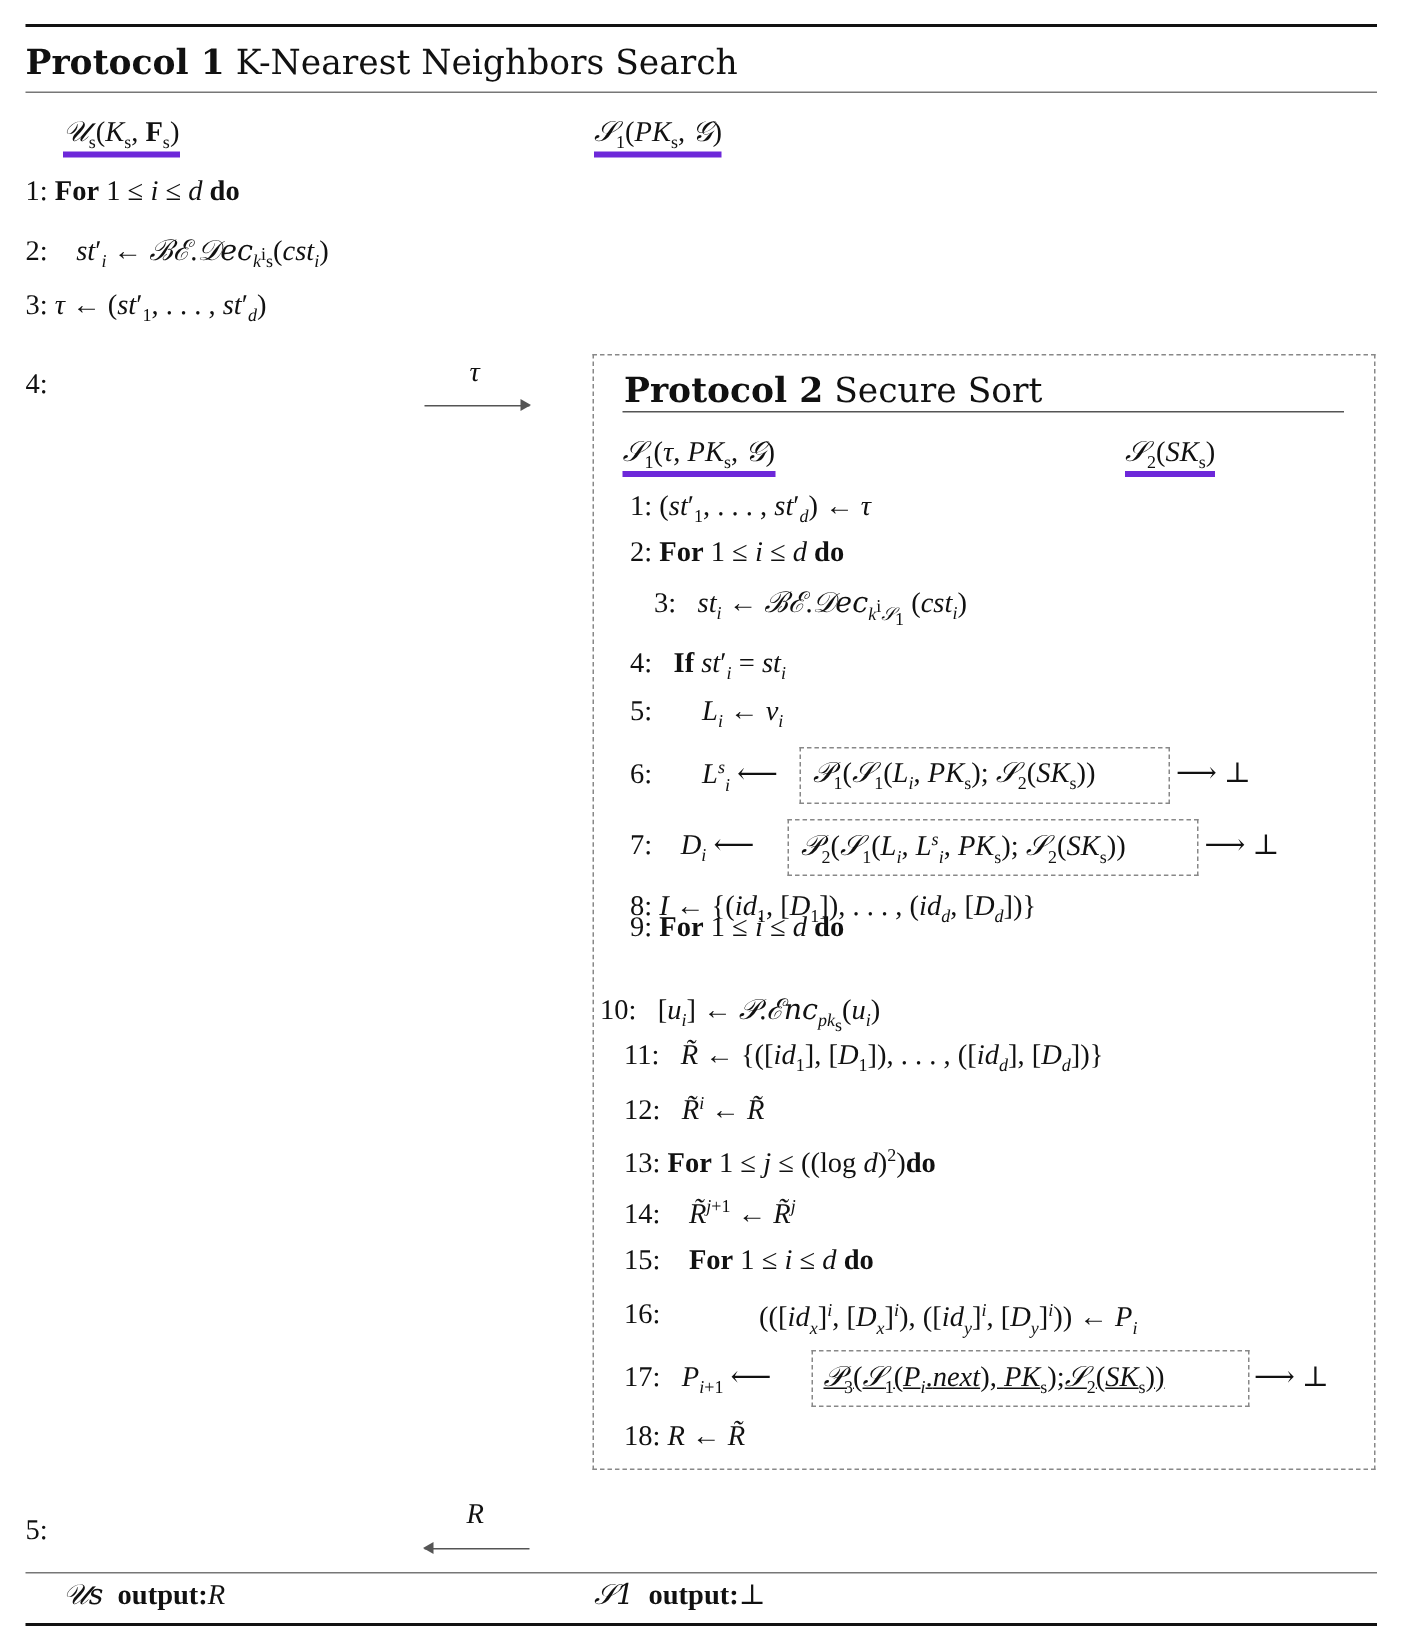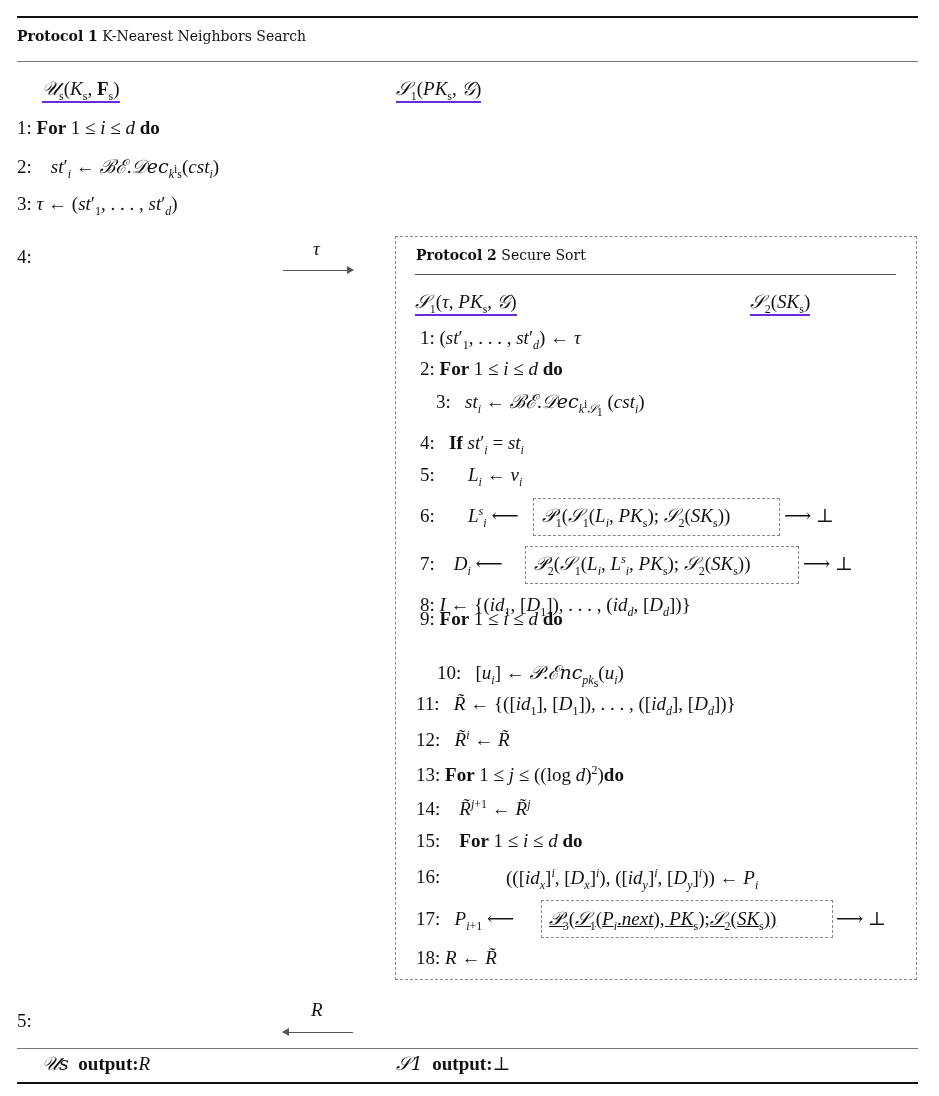--- a/index.html
+++ b/index.html
@@ -1,28 +1,28 @@
 <!DOCTYPE html>
 <html><head>
 <meta charset="utf-8">
 <style>
   html, body { margin: 0; padding: 0; background: #ffffff; }
   body { width: 939px; height: 1096px; position: relative; overflow: hidden;
          font-family: "DejaVu Serif", "Liberation Serif", serif; color: #111; }
   .abs { position: absolute; white-space: nowrap; }
   .rule-thick { position: absolute; left: 17px; width: 901px; height: 2px; background: #111; }
   .rule-thin { position: absolute; left: 17px; width: 901px; height: 1px; background: #777; }
-  .title { font-size: 14px; }
+  .title { font-size: 23px; }
   .title b { font-weight: bold; }
   .m { font-family: "Liberation Serif", "DejaVu Serif", serif; font-size: 19px; }
   .i { font-style: italic; }
   .cal { font-family: "DejaVu Serif", serif; font-style: italic; }
   .kw { font-weight: bold; }
   sub, sup { font-size: 12px; }
-  .ul { border-bottom: 2px solid #6d28d9; padding-bottom: 2px; }
+  .ul { border-bottom: 4px solid #6d28d9; padding-bottom: 2px; }
   .inner { position: absolute; left: 395px; top: 236px; width: 520px; height: 742px;
            border: 1px dashed #888; }
   .inner-rule { position: absolute; left: 415px; width: 481px; height: 1px; background: #555; }
   .sub-box { position: absolute; border: 1px dashed #888; height: 36px; }
   .arrow { position: absolute; height: 1px; background: #555; }
   .arrow.right::after { content: ""; position: absolute; right: -1px; top: -4px;
       border-left: 7px solid #555; border-top: 4px solid transparent; border-bottom: 4px solid transparent; }
   .arrow.left::before { content: ""; position: absolute; left: -1px; top: -4px;
       border-right: 7px solid #555; border-top: 4px solid transparent; border-bottom: 4px solid transparent; }
 </style>
@@ -106,21 +106,21 @@
   <span class="cal">𝒫</span><sub>2</sub>(<span class="cal">𝒮</span><sub>1</sub>(<span class="i">L</span><sub class="i">i</sub>, <span class="i">L</span><sup class="i">s</sup><sub class="i">i</sub>, <span class="i">PK</span><sub>s</sub>); <span class="cal">𝒮</span><sub>2</sub>(<span class="i">SK</span><sub>s</sub>))
 </div>
 <div class="abs m" style="left:803px; top:552px;">⟶ ⊥</div>
 
 <div class="abs m" style="left:420px; top:594px;">
   <span>8:</span> <span class="i">I</span> ← {(<span class="i">id</span><sub>1</sub>, [<span class="i">D</span><sub>1</sub>]), . . . , (<span class="i">id</span><sub class="i">d</sub>, [<span class="i">D</span><sub class="i">d</sub>])}
 </div>
 <div class="abs m" style="left:420px; top:608px;">
   <span>9:</span> <span class="kw">For</span> 1 ≤ <span class="i">i</span> ≤ <span class="i">d</span> <span class="kw">do</span>
 </div>
-<div class="abs m" style="left:437px; top:659px;">
+<div class="abs m" style="left:400px; top:659px;">
   <span>10:</span>&nbsp;&nbsp;&nbsp;[<span class="i">u</span><sub class="i">i</sub>] ← <span class="cal">𝒫</span>.<span class="cal">ℰnc</span><sub><span class="i">pk</span><sub>s</sub></sub>(<span class="i">u</span><sub class="i">i</sub>)
 </div>
 <div class="abs m" style="left:416px; top:693px;">
   <span>11:</span>&nbsp;&nbsp;&nbsp;<span class="i">R̃</span> ← {([<span class="i">id</span><sub>1</sub>], [<span class="i">D</span><sub>1</sub>]), . . . , ([<span class="i">id</span><sub class="i">d</sub>], [<span class="i">D</span><sub class="i">d</sub>])}
 </div>
 <div class="abs m" style="left:416px; top:728px;">
   <span>12:</span>&nbsp;&nbsp;&nbsp;<span class="i">R̃</span><sup class="i">i</sup> ← <span class="i">R̃</span>
 </div>
 <div class="abs m" style="left:416px; top:763px;">
   <span>13:</span> <span class="kw">For</span> 1 ≤ <span class="i">j</span> ≤ ((log <span class="i">d</span>)<sup>2</sup>)<span class="kw">do</span>

